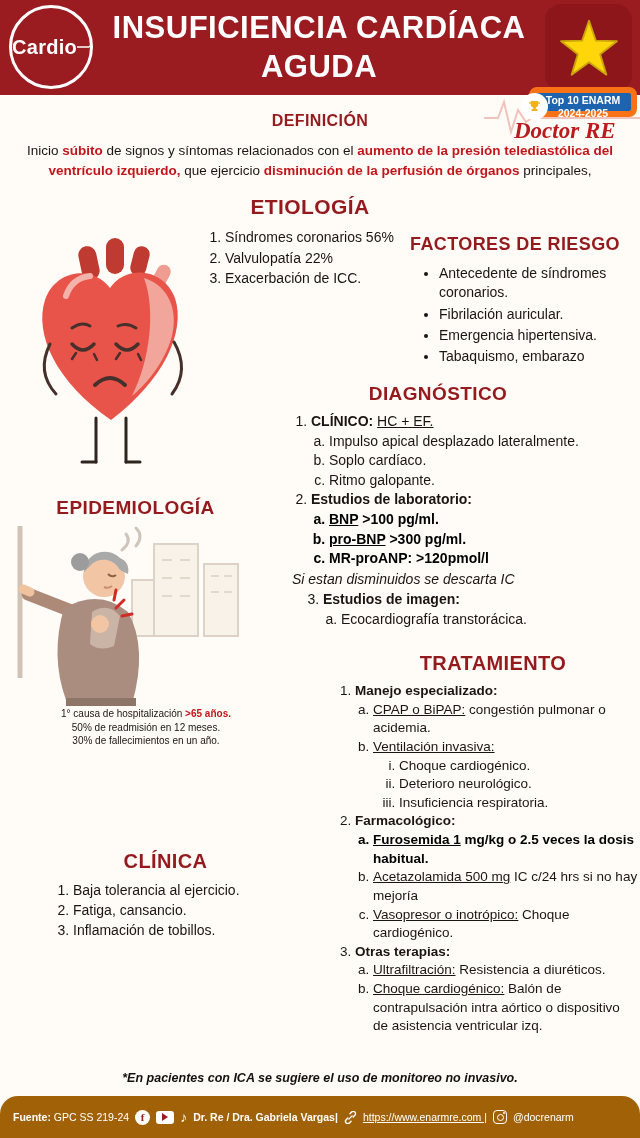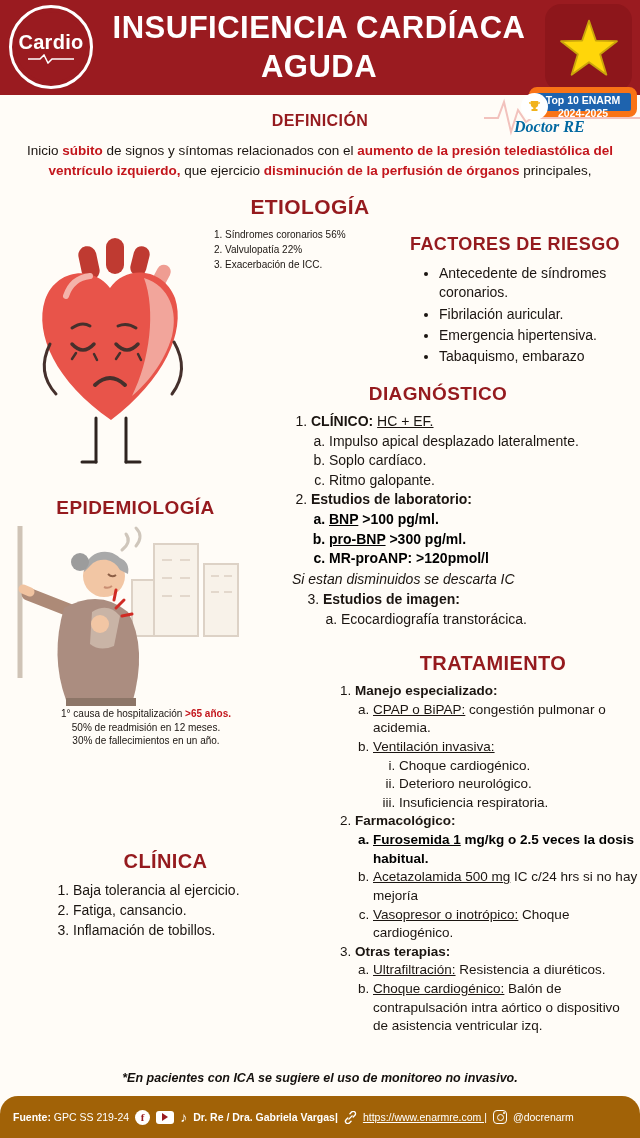--- a/index.html
+++ b/index.html
@@ -9,32 +9,32 @@
   .abs{position:absolute}
   .hd{position:absolute;font-weight:800;color:#951a1e;text-align:center;letter-spacing:.4px}
   .red{color:#c3161c;font-weight:700}
   .b{font-weight:700}
   .u{text-decoration:underline}
   .it{font-style:italic}
 
   
   .header{top:0;left:0;width:640px;height:95px;background:#9a1b20}
   .logo{position:absolute;top:5px;left:9px;width:84px;height:84px;border-radius:50%;
-        background:#9a1b20;border:3px solid #fff;display:flex;flex-direction:column;
+        background:#9a1b20;border:3px solid #fff;display:flex;flex-direction:row;
         align-items:center;justify-content:center;box-shadow:inset 0 0 0 4px #9a1b20}
   .logo span{color:#fff;font-weight:700;font-size:20px;letter-spacing:.3px}
   .title{position:absolute;top:8px;left:104px;width:430px;text-align:center;color:#fff;
          font-weight:800;font-size:31px;line-height:39px;letter-spacing:.5px}
   .star-tile{position:absolute;top:4px;right:8px;width:87px;height:87px;background:#8d161b;
              border-radius:16px;display:flex;align-items:center;justify-content:center}
 
   
   .watermark{top:92px;left:484px;width:156px;height:46px;z-index:1}
   .watermark .wm-text{position:absolute;left:30px;top:26px;font-family:"Liberation Serif",serif;
-        font-style:italic;font-weight:700;font-size:16px;color:#0369a1}
+        font-style:italic;font-weight:700;font-size:23px;color:#b91c1c}
   .enarm-badge{top:87px;right:3px;width:108px;height:30px;background:#1e63ae;border:6px solid #f97316;
         border-radius:8px;color:#fff;text-align:center;font-size:10.5px;font-weight:700;
         line-height:13px;padding-top:1px;z-index:2}
   .trophy{position:absolute;left:-14px;top:0px;width:27px;height:27px;border-radius:50%;
         background:#fff;display:flex;align-items:center;justify-content:center}
 
   
   .par{position:absolute;font-size:13.5px;line-height:1.48;text-align:center}
   ol,ul{margin:0}
   .dec{list-style:decimal;padding-left:15px}
@@ -106,21 +106,21 @@
     <div>Top 10 ENARM</div>
     <div>2024-2025</div>
   </div>
 
   <div class="hd" style="top:112px;left:0;width:640px;font-size:16px">DEFINICIÓN</div>
   <div class="par" style="top:141px;left:10px;width:620px">
     <span>Inicio </span><span class="red">súbito</span><span> de signos y síntomas relacionados con el </span><span class="red">aumento de la presión telediastólica del ventrículo izquierdo,</span><span> que ejercicio </span><span class="red">disminución de la perfusión de órganos</span><span> principales,</span>
   </div>
 
   <div class="hd" style="top:195px;left:210px;width:200px;font-size:21px">ETIOLOGÍA</div>
-  <ol class="abs dec lvl1" style="top:228px;left:210px;width:220px;font-size:10px;line-height:1.4">
+  <ol class="abs dec lvl1" style="top:228px;left:210px;width:220px;font-size:14px;line-height:1.4">
     <li>Síndromes coronarios 56%</li>
     <li>Valvulopatía 22%</li>
     <li>Exacerbación de ICC.</li>
   </ol>
 
   <svg class="abs" style="left:14px;top:212px" width="195" height="265" viewBox="0 0 195 265">
     <g fill="#bf3a31">
       <rect x="66" y="34" width="18" height="34" rx="9" transform="rotate(-12 75 51)"></rect>
       <rect x="92" y="26" width="18" height="36" rx="9"></rect>
       <rect x="118" y="34" width="16" height="30" rx="8" transform="rotate(14 126 49)"></rect>

